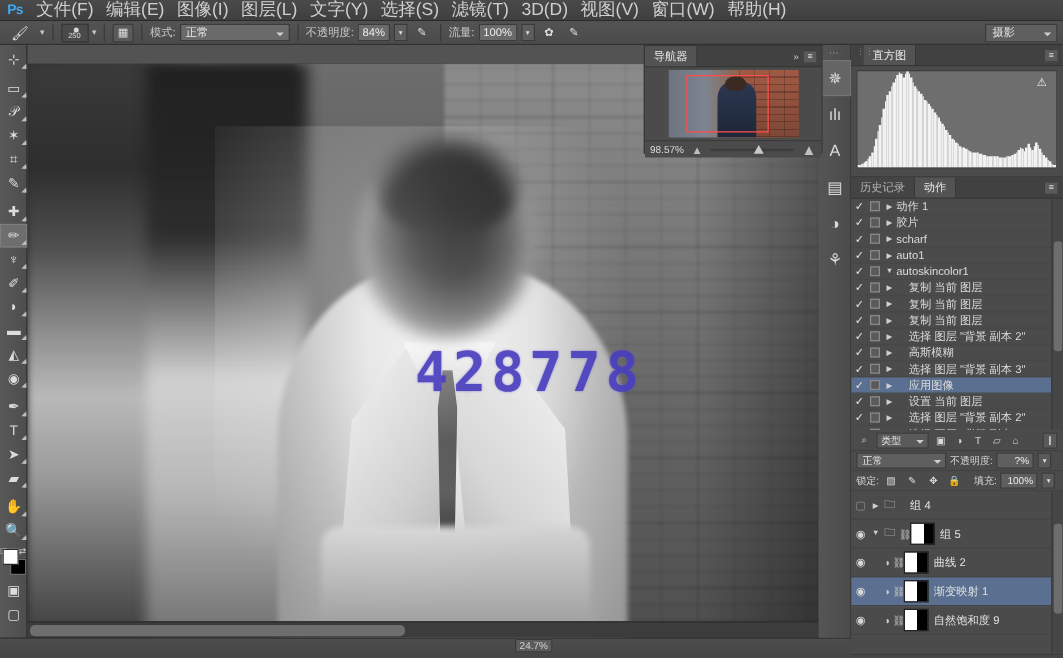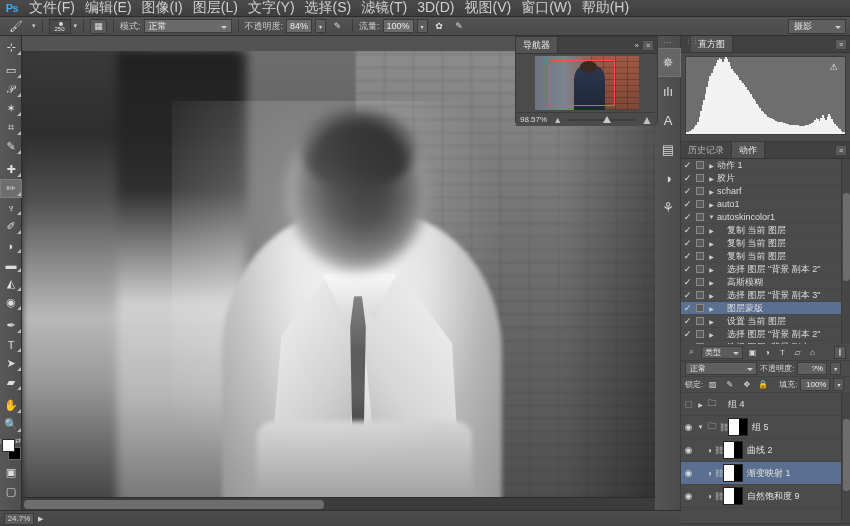--- a/index.html
+++ b/index.html
@@ -221,21 +221,21 @@
     display: flex; align-items: center; gap: 6px; padding: 0 8px 0 4px;
     font-size: 13px; font-weight: 700; z-index: 40;
   }
   .fsbus-wm .en { font-size: 13px; font-weight: 700; }
 
   
   .statusbar {
     position: absolute; left: 0; bottom: 0; width: 850px; height: 16px;
     background: linear-gradient(#4d4d4d,#454545); border-top: 1px solid #2f2f2f;
     display: flex; align-items: center; gap: 4px; padding-left: 4px;
-    font-size: 9px; color: #d2d2d2;
+    font-size: 9px; color: #d2d2d2; flex-direction: column;
   }
   .sb-zoom { width: 30px; height: 12px; background: #5c5c5c; border: 1px solid #3a3a3a; display: flex; align-items: center; justify-content: center; font-size: 8px; }
   .sb-arrow { font-size: 7px; color: #cfcfcf; }
   .hscroll {
     position: absolute; left: 22px; bottom: 16px; width: 633px; height: 13px;
     background: #3c3c3c; border-top: 1px solid #2d2d2d;
   }
   .hscroll .thumb { position: absolute; left: 2px; top: 2px; width: 300px; height: 9px; background: #6e6e6e; border-radius: 4px; }
 
   
@@ -463,20 +463,21 @@
         <div class="sub-lapelL"></div>
         <div class="sub-lapelR"></div>
         <div class="sub-collar"></div>
         <div class="sub-tie"></div>
         <div class="sub-arms"></div>
         <div class="sub-head"></div>
         <div class="sub-hair"></div>
       </div>
       <div class="glow"></div>
     </div>
+    <div class="digits" style="color: rgb(74, 63, 191);">428778</div>
 
   </div>
 
   <div class="hscroll">
     <div class="thumb"></div>
   </div>
 
 
   <div class="statusbar">
     <div class="sb-zoom">24.7%</div>
@@ -713,21 +714,21 @@
                 </span>
                 <span class="act-tri">▶</span>
                 <span class="act-label act-indent1">选择 图层 "背景 副本 3"</span>
               </div>
               <div class="act-row sel">
                 <span class="act-check">✓</span>
                 <span class="act-box">
                   <i></i>
                 </span>
                 <span class="act-tri">▶</span>
-                <span class="act-label act-indent1">图层蒙版</span>
+                <span class="act-label act-indent1">应用图像</span>
               </div>
               <div class="act-row">
                 <span class="act-check">✓</span>
                 <span class="act-box">
                   <i></i>
                 </span>
                 <span class="act-tri">▶</span>
                 <span class="act-label act-indent1">设置 当前 图层</span>
               </div>
               <div class="act-row">

